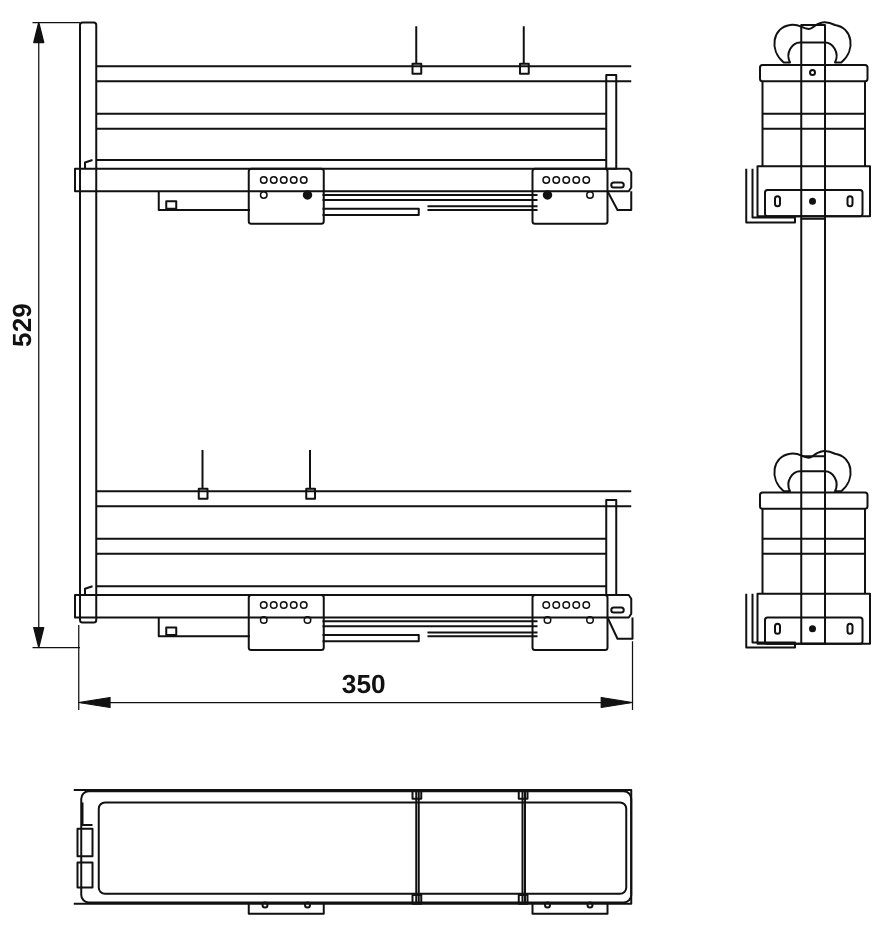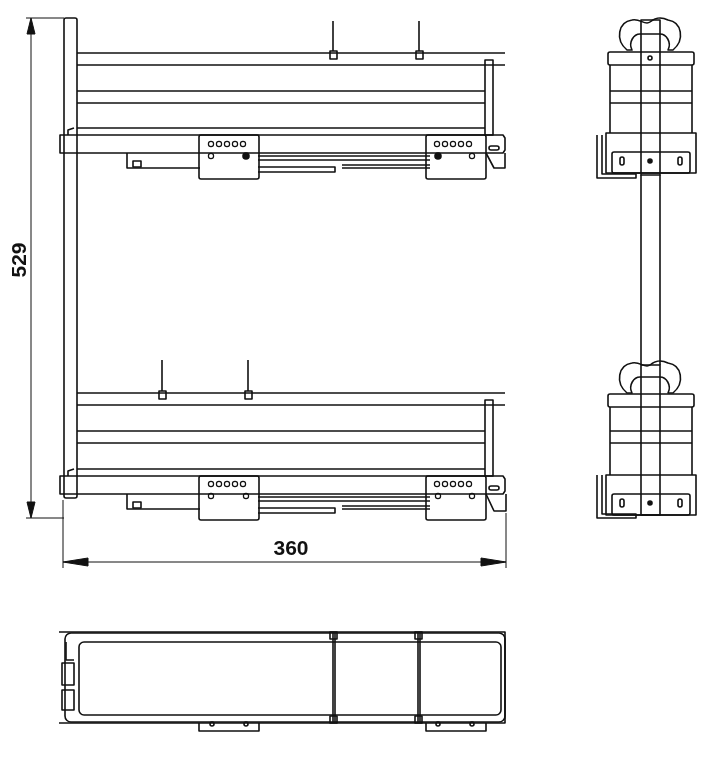--- a/index.html
+++ b/index.html
@@ -176,14 +176,14 @@
     <rect x="62" y="690" width="12" height="20"></rect>
     <path d="M 199 723 L 199 731 L 259 731 L 259 723"></path>
     <circle cx="212" cy="724" r="2"></circle>
       <circle cx="246" cy="724" r="2"></circle>
     <path d="M 426 723 L 426 731 L 486 731 L 486 723"></path>
     <circle cx="438" cy="724" r="2"></circle>
       <circle cx="472" cy="724" r="2"></circle>
   </g>
 </svg>
 
-<div class="dim-label dim-h">360</div>
+<div class="dim-label dim-h">350</div>
 <div class="dim-label dim-v">529</div>
 
 </body></html>

